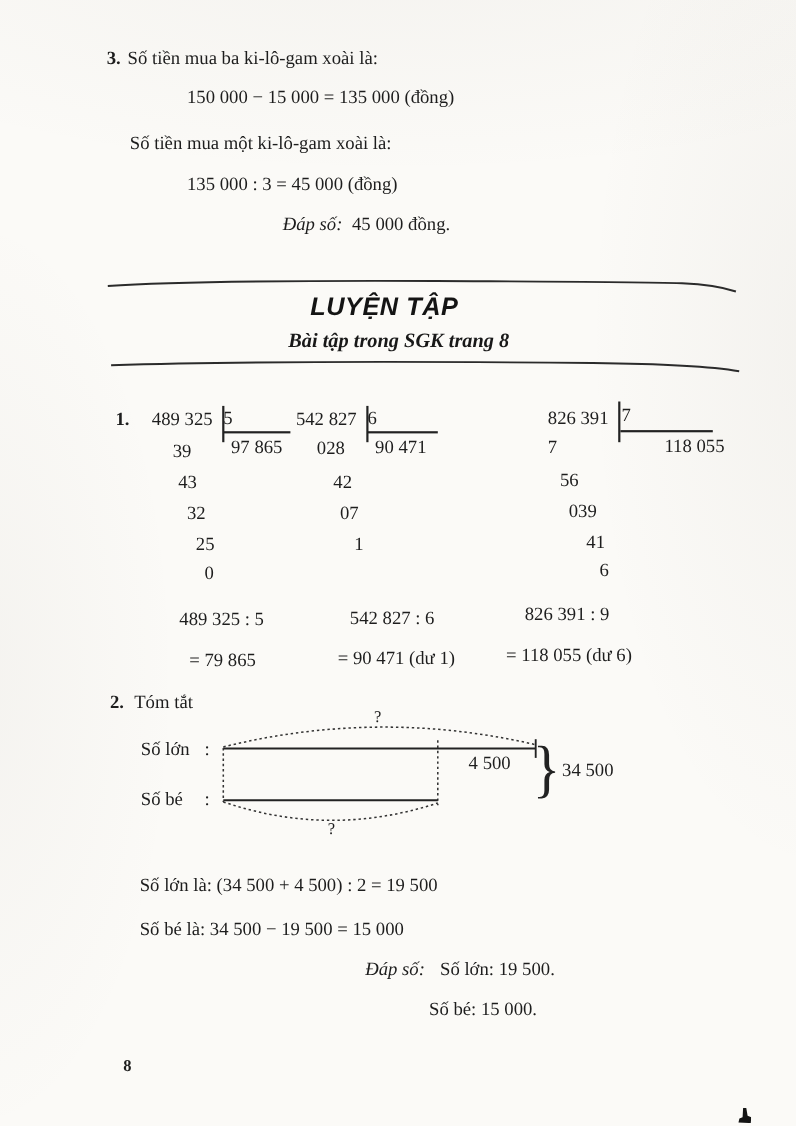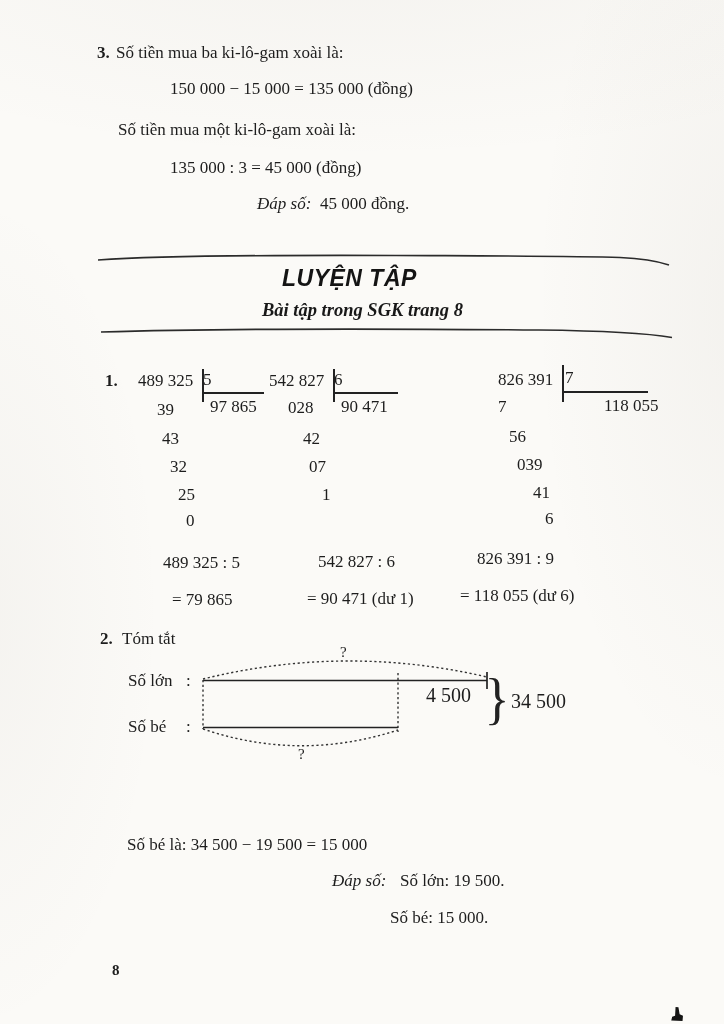--- a/index.html
+++ b/index.html
@@ -29,21 +29,21 @@
     color:#141414;white-space:nowrap;
   }
   .subtitle{
     position:absolute;font-weight:bold;font-style:italic;font-size:18.5px;
     color:#181818;white-space:nowrap;
   }
   .brace{
     position:absolute;font-size:58px;line-height:62px;font-weight:400;
     color:#222;transform:scaleX(0.9);
   }
-  .dg{position:absolute;font-size:20px;white-space:nowrap;}
+  .dg{position:absolute;font-size:17px;white-space:nowrap;}
   .q{position:absolute;font-size:15px;}
   .pageno{position:absolute;font-size:15px;font-weight:bold;}
   .ink-mark{
     position:absolute;left:671px;top:1007px;width:12px;height:14px;
     background:#141414;
     clip-path:polygon(38% 0%, 62% 2%, 72% 52%, 100% 62%, 96% 100%, 2% 96%, 10% 70%, 34% 62%);
   }
   svg{position:absolute;overflow:visible;}
 </style>
 </head>
@@ -130,20 +130,21 @@
   <span class="q" style="left:340px;top:644px">?</span>
   <span class="t" style="left:128px;top:671px">Số lớn</span>
   <span class="t" style="left:186px;top:671px">:</span>
   <span class="dg" style="left:426px;top:684px">4 500</span>
   <span class="brace" style="left:483px;top:668px">}</span>
   <span class="dg" style="left:511px;top:690px">34 500</span>
   <span class="t" style="left:128px;top:717px">Số bé</span>
   <span class="t" style="left:186px;top:717px">:</span>
   <span class="q" style="left:298px;top:746px">?</span>
 
+  <span class="t" style="left:127px;top:795px">Số lớn là: (34 500 + 4 500) : 2 = 19 500</span>
   <span class="t" style="left:127px;top:835px">Số bé là: 34 500 − 19 500 = 15 000</span>
   <span class="t i" style="left:332px;top:871px">Đáp số:</span>
   <span class="t" style="left:400px;top:871px">Số lớn: 19 500.</span>
   <span class="t" style="left:390px;top:908px">Số bé: 15 000.</span>
 
   <span class="pageno" style="left:112px;top:962px">8</span>
   <div class="ink-mark"></div>
 </div>
 
 </body></html>

